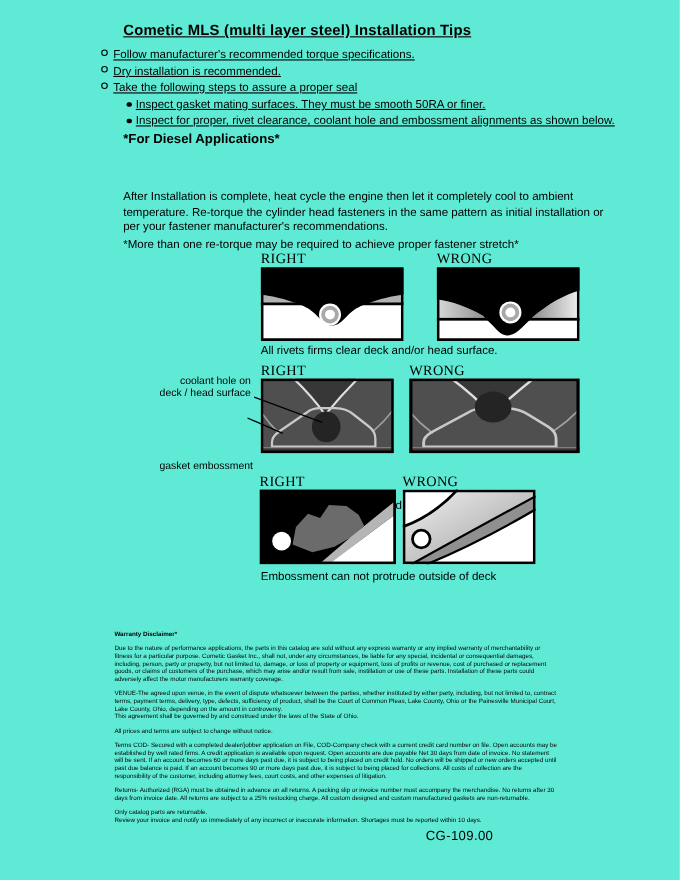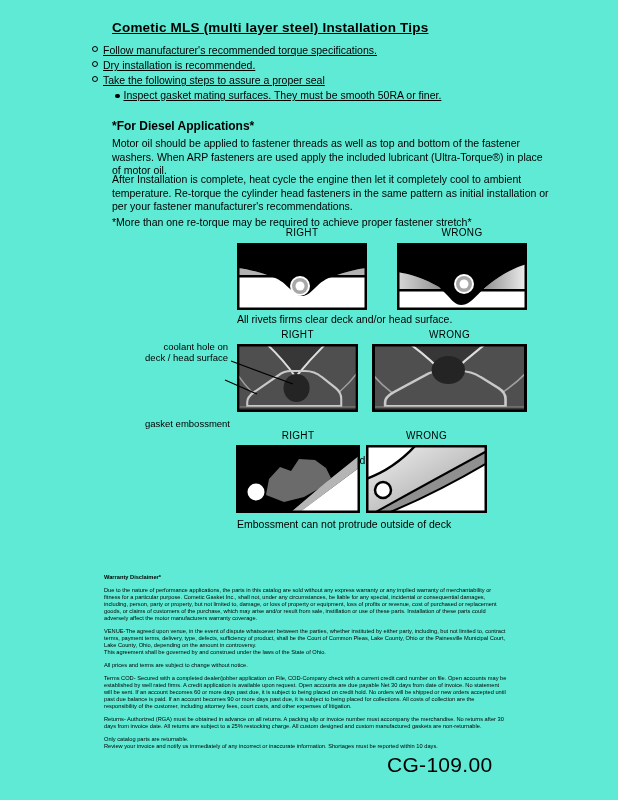--- a/index.html
+++ b/index.html
@@ -19,29 +19,29 @@
     width:4px;height:4px;border:1px solid #000;border-radius:50%;
     display:inline-block;margin-right:5px;position:relative;top:-2px;flex:none;
   }
   .dot{
     width:4.5px;height:4.5px;background:#000;border-radius:50%;
     display:inline-block;margin-right:4px;position:relative;top:-1px;flex:none;
   }
   .sub{padding-left:23px;}
   .h2{font-size:12px;font-weight:bold;}
   .body{font-size:10.5px;line-height:13.5px;}
-  .dlabel{font-size:10px;letter-spacing:.3px;text-align:center;}
+  .dlabel{font-size:13px;letter-spacing:.3px;font-family:Liberation Serif, serif;}
   .cap{font-size:10.5px;}
   .sidelabel{font-size:9.5px;line-height:11px;text-align:right;}
   .panel{display:block;}
   .disc{font-size:5.7px;line-height:7px;width:404px;}
   .disc .dp{margin:0 0 6px 0;}
   .disc .dh{font-weight:bold;margin:0 0 6px 0;}
   .disc .tight{margin:0;}
-  .docnum{font-size:21px;letter-spacing:.3px;}
+  .docnum{font-size:12px;letter-spacing:.3px;}
   svg{display:block;}
 </style>
 </head>
 <body>
 
 <div class="page">
 
   <div class="abs title" style="left:112px;top:20px;">Cometic MLS (multi layer steel) Installation Tips</div>
 
   <div class="abs bullets" style="left:92px;top:43px;width:470px;text-decoration:underline;">
@@ -54,24 +54,27 @@
       <span>Dry installation is recommended.</span>
     </div>
     <div class="b-row">
       <span class="ring"></span>
       <span>Take the following steps to assure a proper seal</span>
     </div>
     <div class="b-row sub">
       <span class="dot"></span>
       <span>Inspect gasket mating surfaces.  They must be smooth 50RA or finer.</span>
     </div>
+    <div class="b-row sub">
+      <span class="dot"></span>
+      <span>Inspect for proper, rivet clearance, coolant hole and embossment alignments as shown below.</span>
+    </div>
   </div>
 
   <div class="abs h2" style="left:112px;top:119px;">*For Diesel Applications*</div>
-  <div class="abs body" style="left:112px;top:137px;width:440px;">Motor oil should be applied to fastener threads as well as top and bottom of the fastener washers. When ARP fasteners are used apply the included lubricant (Ultra-Torque®) in place of motor oil.</div>
   <div class="abs body" style="left:112px;top:173px;width:440px;">After Installation is complete, heat cycle the engine then let it completely cool to ambient temperature. Re-torque the cylinder head fasteners in the same pattern as initial installation or per your fastener manufacturer's recommendations.</div>
   <div class="abs body" style="left:112px;top:216px;width:440px;">*More than one re-torque may be required to achieve proper fastener stretch*</div>
 
   <div class="abs dlabel" style="left:237px;top:227px;width:130px;">RIGHT</div>
   <div class="abs dlabel" style="left:397px;top:227px;width:130px;">WRONG</div>
 
   <svg class="abs panel" style="left:237px;top:243px;" width="130" height="67" viewBox="0 0 130 67">
     <rect width="130" height="67" fill="#fff"></rect>
     <path d="M0,25 C10,26 22,29 33,33 L0,33 Z" fill="#b2b2b2"></path>
     <path d="M130,25 C120,26 108,29 97,33 L130,33 Z" fill="#b2b2b2"></path>

